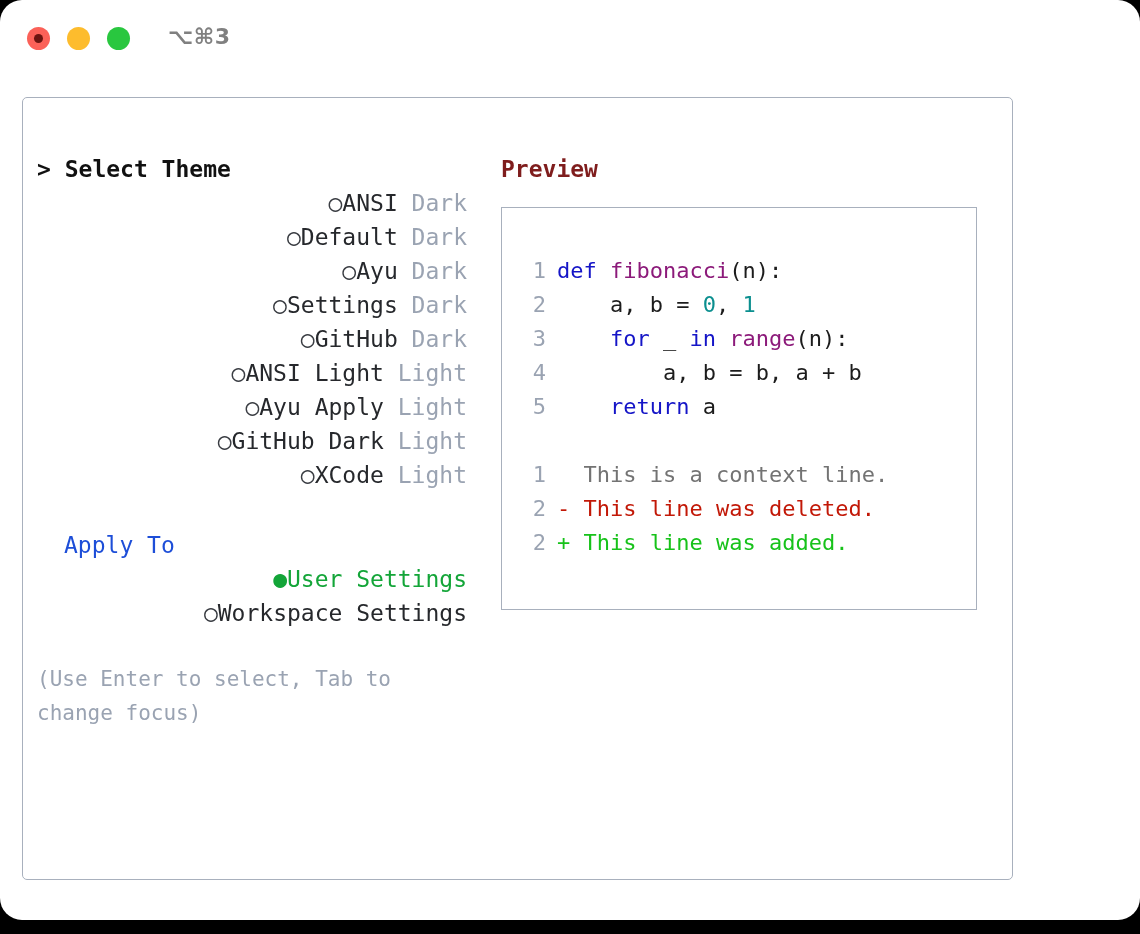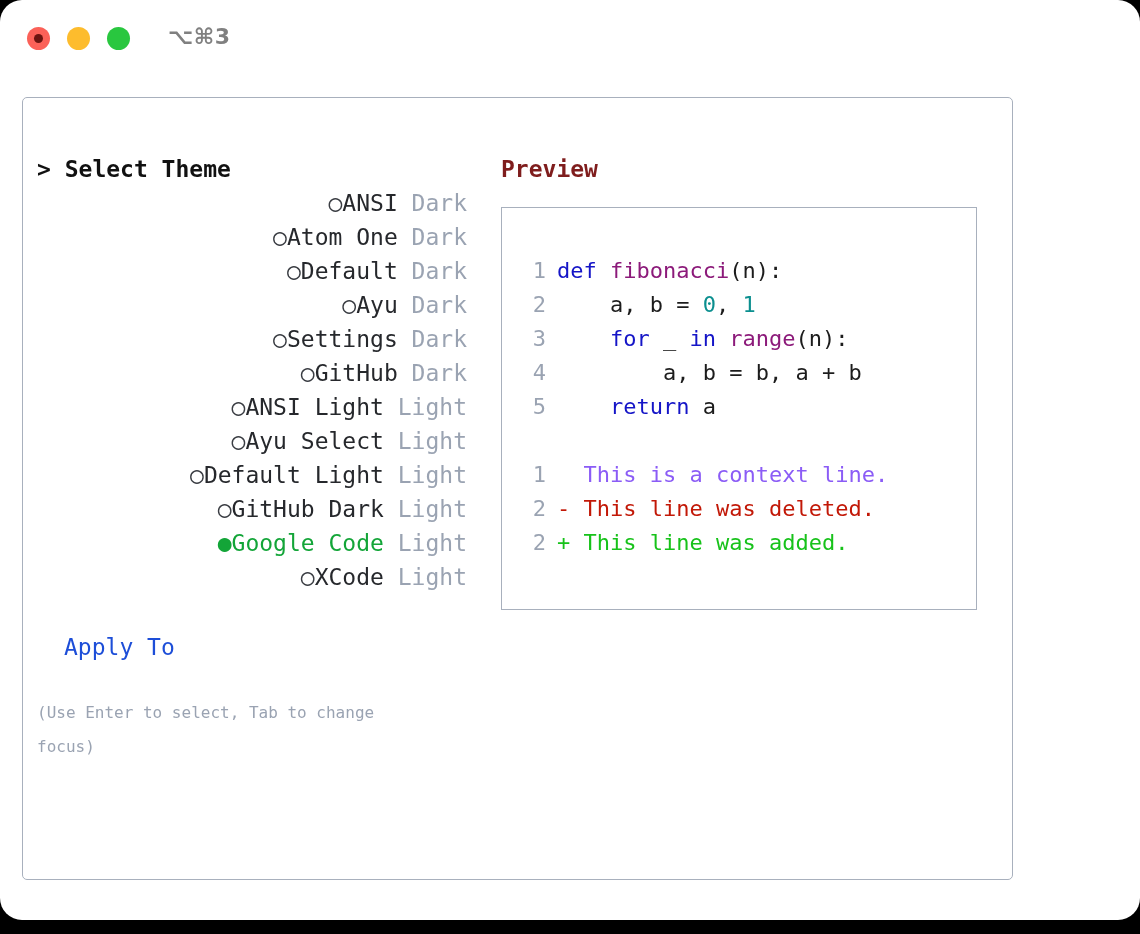--- a/index.html
+++ b/index.html
@@ -113,21 +113,21 @@
   #apply-to-header {
     font-size: 23px;
     color: #1d4ed8;
     line-height: 34px;
     white-space: pre;
     padding-left: 27px;
   }
 
   #help-text {
     margin-top: 32px;
-    font-size: 16px;
+    font-size: 21px;
     line-height: 34px;
     color: #9aa3b2;
     width: 400px;
   }
 
   
   #right-col {
     position: absolute;
     left: 478px;
     top: 54px;
@@ -174,21 +174,21 @@
     text-align: right;
     color: #9aa3b2;
     margin-right: 11px;
   }
 
   .tok-kw   { color: #1515c7; }
   .tok-fn   { color: #8c1a7a; }
   .tok-num  { color: #0b8f8f; }
   .tok-plain{ color: #1c1c1c; }
 
-  .diff-ctx { color: #8b5cf6; }
+  .diff-ctx { color: #737373; }
   .diff-del { color: #c21807; }
   .diff-add { color: #17c21a; }
 </style>
 </head>
 <body>
 
 <div id="window">
 
   <div id="titlebar">
     <div class="dot dot-close">
@@ -199,37 +199,38 @@
     <div id="titlebar-label">⌥⌘3</div>
   </div>
 
   <div id="panel">
 
     <div id="left-col">
       <div id="select-theme-header">&gt; Select Theme</div>
 
       <div id="theme-list">
           <div class="opt-row"><span class="marker">○</span><span class="opt-name">ANSI</span><span> </span><span class="opt-kind">Dark</span></div>
-          <div class="opt-row"><span class="marker">○</span><span class="opt-name">Atom One</span><span> </span><span class="opt-kind">Dark</span></div>
           <div class="opt-row"><span class="marker">○</span><span class="opt-name">Default</span><span> </span><span class="opt-kind">Dark</span></div>
           <div class="opt-row"><span class="marker">○</span><span class="opt-name">Ayu</span><span> </span><span class="opt-kind">Dark</span></div>
           <div class="opt-row"><span class="marker">○</span><span class="opt-name">Settings</span><span> </span><span class="opt-kind">Dark</span></div>
           <div class="opt-row"><span class="marker">○</span><span class="opt-name">GitHub</span><span> </span><span class="opt-kind">Dark</span></div>
           <div class="opt-row"><span class="marker">○</span><span class="opt-name">ANSI Light</span><span> </span><span class="opt-kind">Light</span></div>
-          <div class="opt-row"><span class="marker">○</span><span class="opt-name">Ayu Select</span><span> </span><span class="opt-kind">Light</span></div>
-          <div class="opt-row"><span class="marker">○</span><span class="opt-name">Default Light</span><span> </span><span class="opt-kind">Light</span></div>
+          <div class="opt-row"><span class="marker">○</span><span class="opt-name">Ayu Apply</span><span> </span><span class="opt-kind">Light</span></div>
           <div class="opt-row"><span class="marker">○</span><span class="opt-name">GitHub Dark</span><span> </span><span class="opt-kind">Light</span></div>
-          <div class="opt-row selected"><span class="marker sel">●</span><span class="opt-name">Google Code</span><span> </span><span class="opt-kind">Light</span></div>
           <div class="opt-row"><span class="marker">○</span><span class="opt-name">XCode</span><span> </span><span class="opt-kind">Light</span></div>
         </div>
 
       <div class="section-gap"></div>
 
       <div id="apply-to-header">Apply To</div>
 
+      <div id="apply-to-list">
+          <div class="opt-row selected"><span class="marker sel">●</span><span class="opt-name">User Settings</span></div>
+          <div class="opt-row"><span class="marker">○</span><span class="opt-name">Workspace Settings</span></div>
+        </div>
 
       <div id="help-text">(Use Enter to select, Tab to change focus)</div>
     </div>
 
     <div id="right-col">
       <div id="preview-header">Preview</div>
 
       <div id="code-box">
         <div class="code-lines" id="code-lines"><div><span class="ln">1</span><span class="tok-kw">def</span><span class="tok-plain"> </span><span class="tok-fn">fibonacci</span><span class="tok-plain">(n):</span></div><div><span class="ln">2</span><span class="tok-plain">    a, b = </span><span class="tok-num">0</span><span class="tok-plain">, </span><span class="tok-num">1</span></div><div><span class="ln">3</span><span class="tok-plain">    </span><span class="tok-kw">for</span><span class="tok-plain"> _ </span><span class="tok-kw">in</span><span class="tok-plain"> </span><span class="tok-fn">range</span><span class="tok-plain">(n):</span></div><div><span class="ln">4</span><span class="tok-plain">        a, b = b, a + b</span></div><div><span class="ln">5</span><span class="tok-plain">    </span><span class="tok-kw">return</span><span class="tok-plain"> a</span></div></div>
         <div class="diff-lines" id="diff-lines"><div><span class="ln">1</span><span class="diff-ctx"> </span><span> </span><span class="diff-ctx">This is a context line.</span></div><div><span class="ln">2</span><span class="diff-del">-</span><span> </span><span class="diff-del">This line was deleted.</span></div><div><span class="ln">2</span><span class="diff-add">+</span><span> </span><span class="diff-add">This line was added.</span></div></div>

